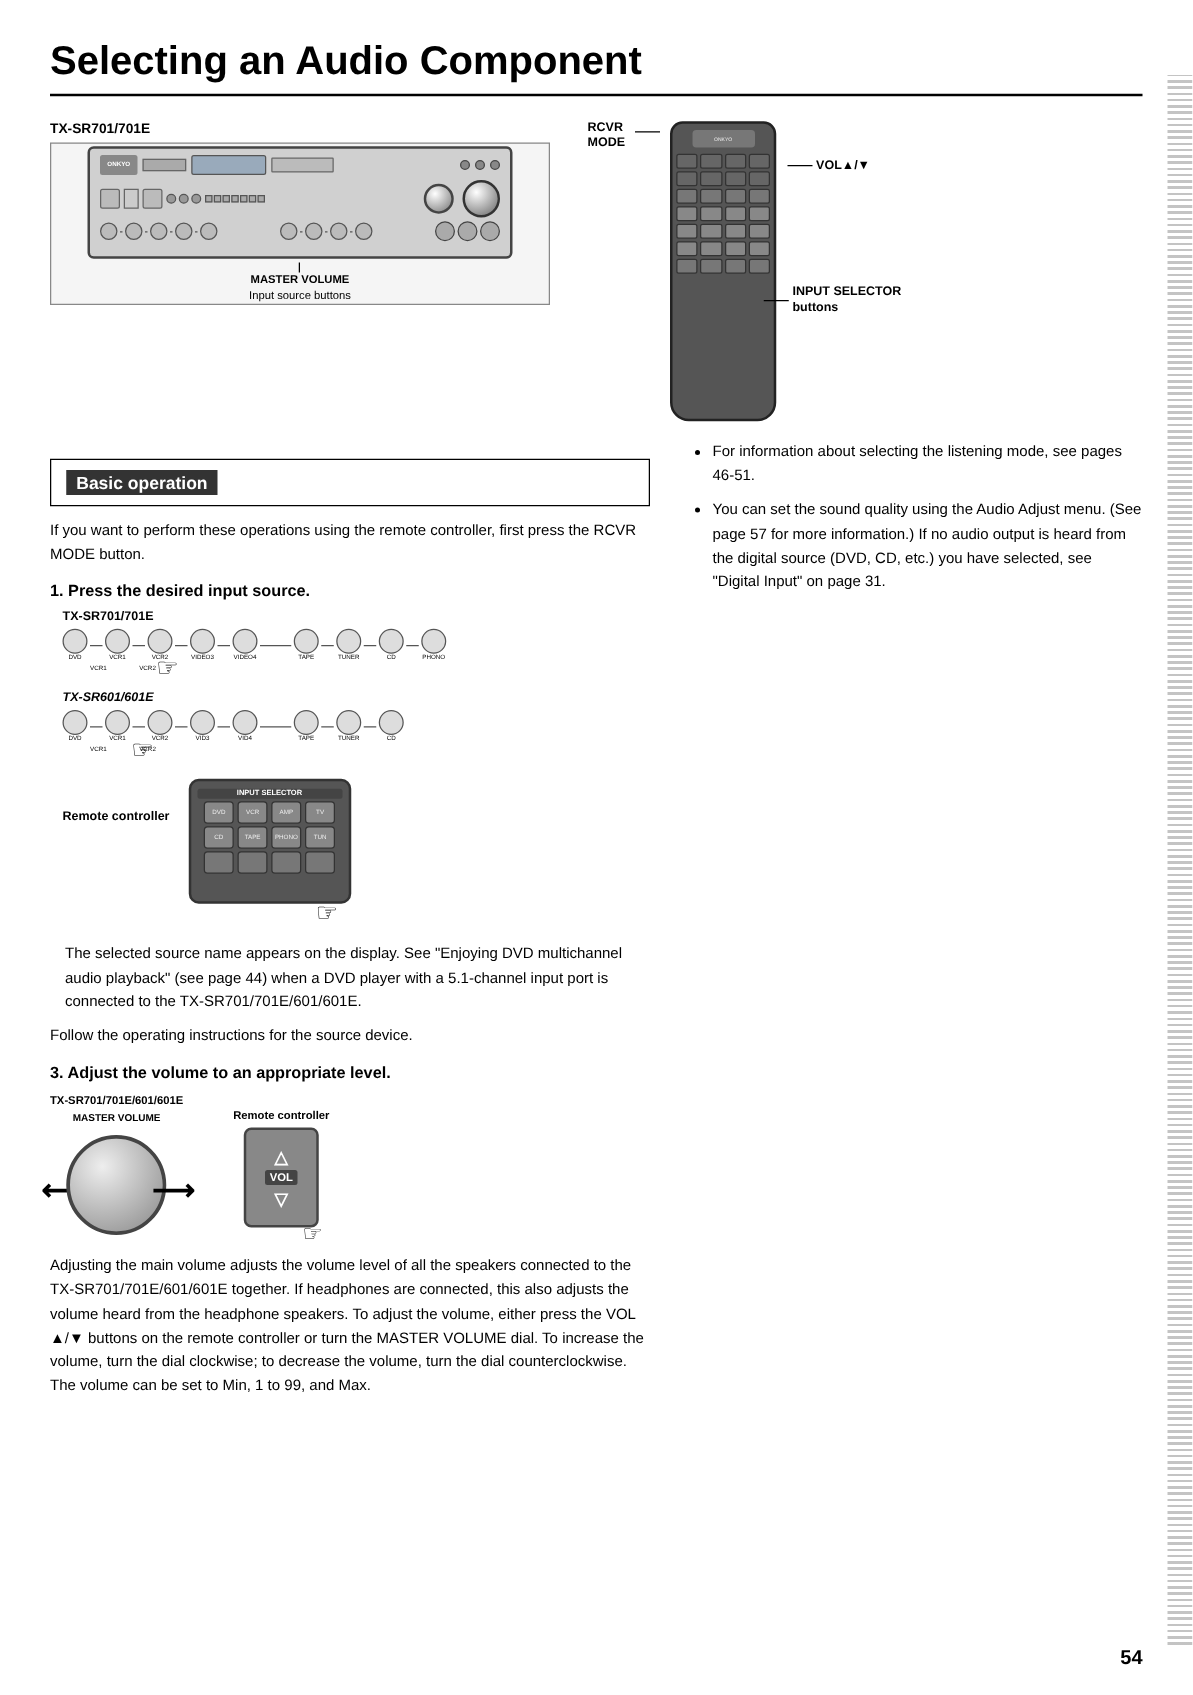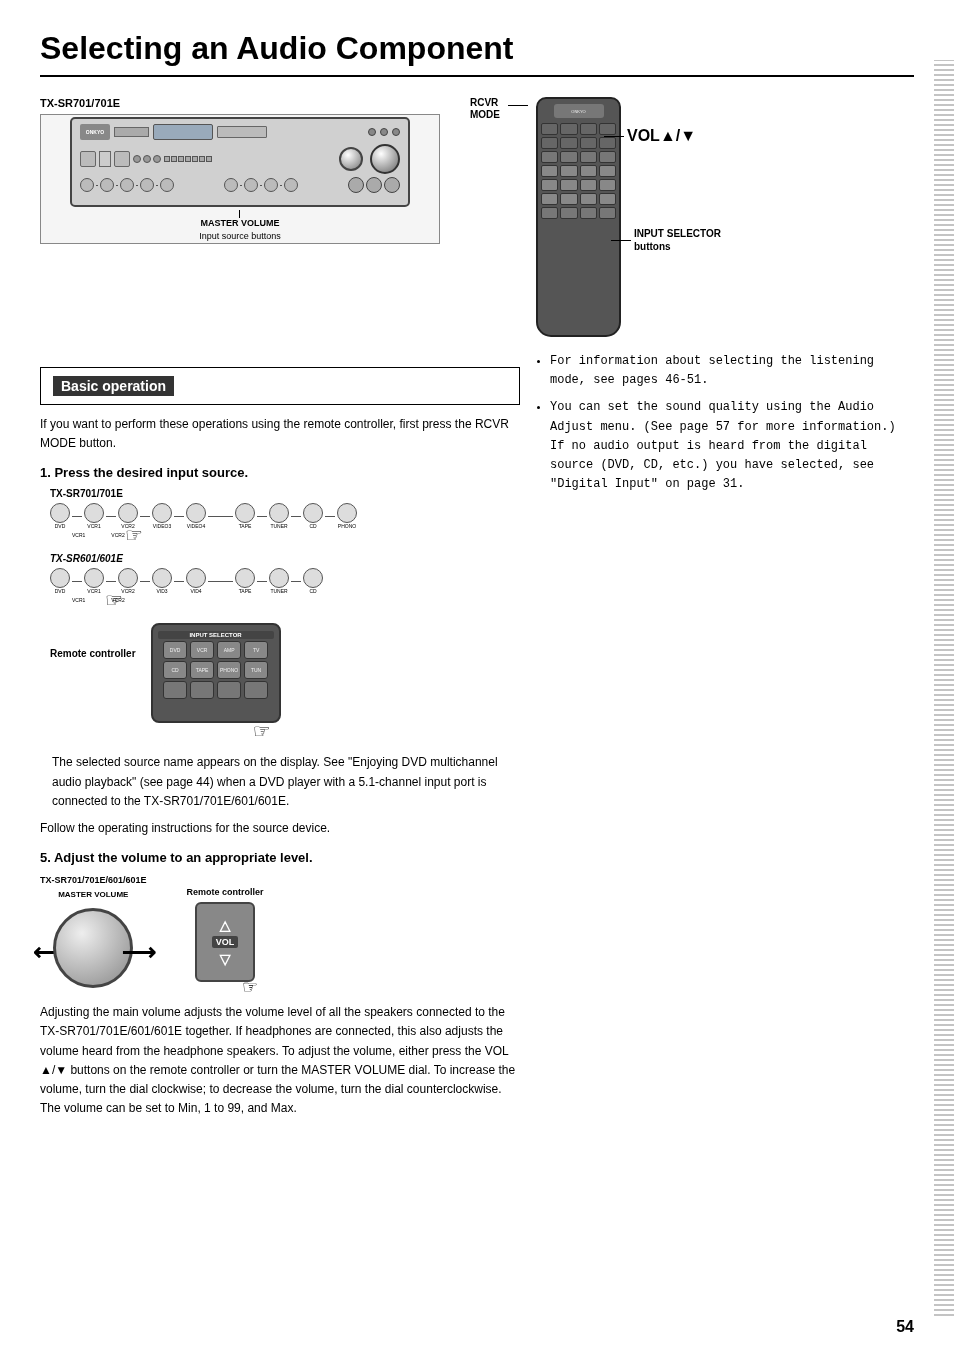--- a/index.html
+++ b/index.html
@@ -70,22 +70,21 @@
 
     
     .para {
       font-size: 12px;
       line-height: 1.6;
       margin: 8px 0;
     }
 
     .bullet-list {
       list-style: disc;
-      margin-left: 10px;
-      font-family: Liberation Mono, monospace;
+      margin-left: 30px;
     }
 
     .bullet-list li {
       font-size: 12px;
       line-height: 1.6;
       margin-bottom: 8px;
     }
 
     .vol-diagrams {
       display: flex;
@@ -407,21 +406,21 @@
                 <div style="width:18px; height:12px; background:#777; border:1px solid #333; border-radius:2px;"></div>
                 <div style="width:18px; height:12px; background:#777; border:1px solid #333; border-radius:2px;"></div>
                 <div style="width:18px; height:12px; background:#777; border:1px solid #333; border-radius:2px;"></div>
                 <div style="width:18px; height:12px; background:#777; border:1px solid #333; border-radius:2px;"></div>
               </div>
             </div>
           </div>
 
           <div style="position:absolute; top:30px; right:-75px; display:flex; align-items:center; gap:3px;">
             <div style="width:20px; height:1px; background:#000;"></div>
-            <div style="font-size:16px; font-weight:bold;">VOL▲/▼</div>
+            <div style="font-size:10px; font-weight:bold;">VOL▲/▼</div>
           </div>
 
           <div style="position:absolute; top:130px; right:-100px; display:flex; align-items:center; gap:3px;">
             <div style="width:20px; height:1px; background:#000;"></div>
             <div style="font-size:10px; font-weight:bold; line-height:1.3;">
               <div style="white-space:pre-line;">INPUT SELECTOR
 buttons</div>
             </div>
           </div>
         </div>
@@ -588,21 +587,21 @@
 
           <div style="position:absolute; bottom:-20px; right:10px; font-size:20px;">☞</div>
         </div>
       </div>
     </div>
 
     <p class="para" style="margin-top:30px;margin-left:12px;">The selected source name appears on the display. See "Enjoying DVD multichannel audio playback" (see page 44) when a DVD player with a 5.1-channel input port is connected to the TX-SR701/701E/601/601E.</p>
 
     <p class="para">Follow the operating instructions for the source device.</p>
 
-    <div class="step-heading">5.  Adjust the volume to an appropriate level.</div>
+    <div class="step-heading">3.  Adjust the volume to an appropriate level.</div>
 
     <div class="vol-diagrams">
 
       <div class="vol-knob-container">
         <div class="vol-device-label">TX-SR701/701E/601/601E</div>
         <div class="vol-knob-label">MASTER  VOLUME</div>
         <div class="vol-knob-wrap">
           <span class="vol-arrow-left">⟵</span>
           <div class="vol-knob-big"></div>
           <span class="vol-arrow-right">⟶</span>

